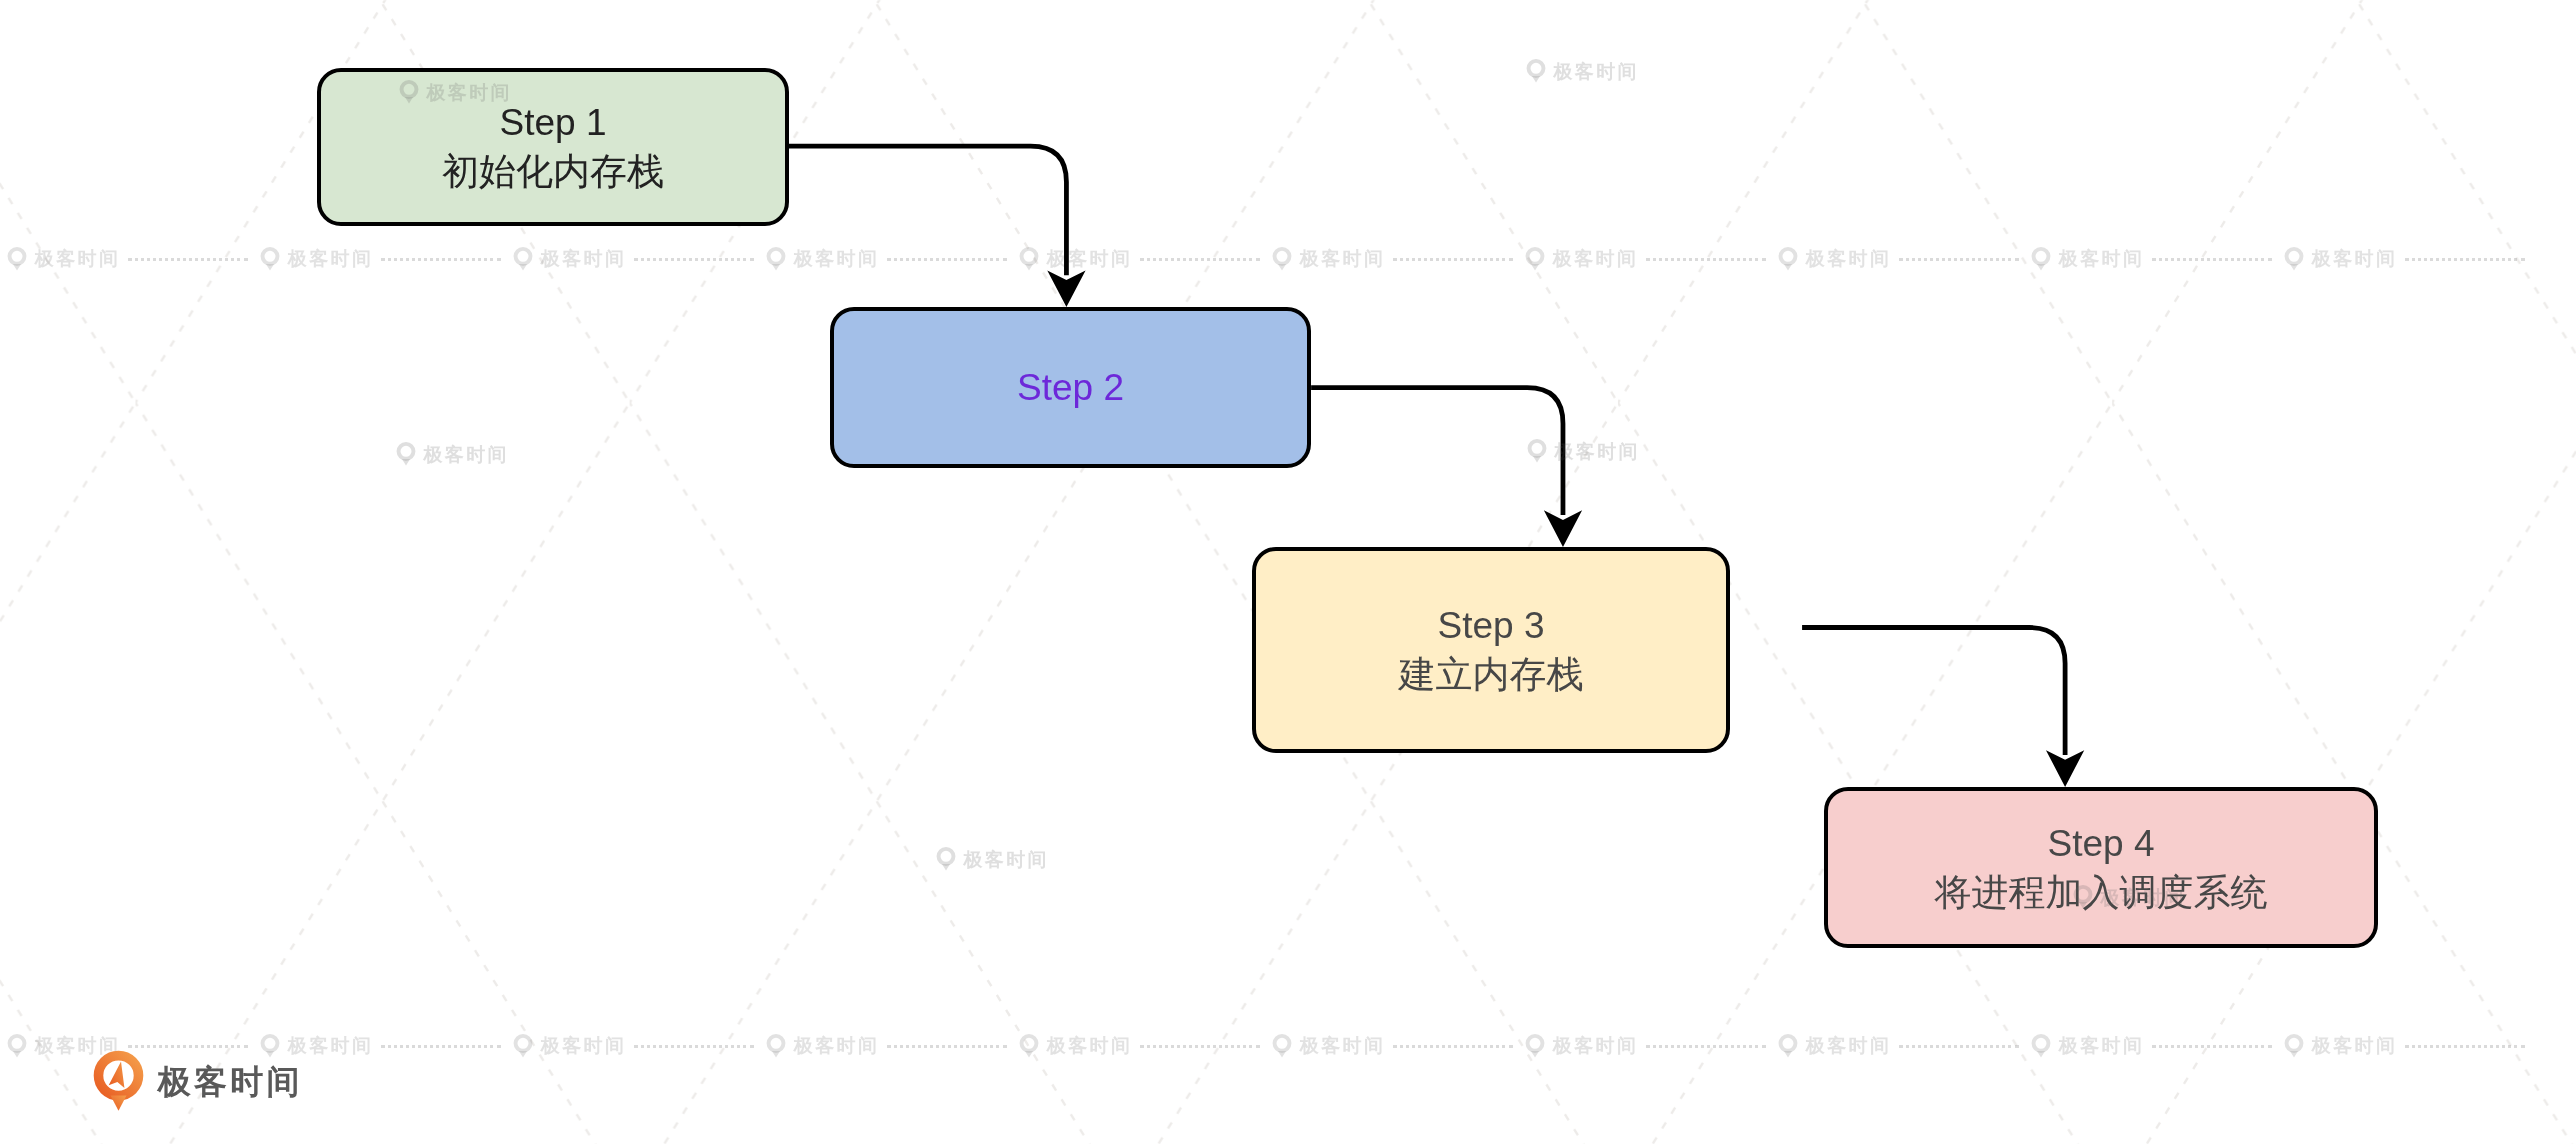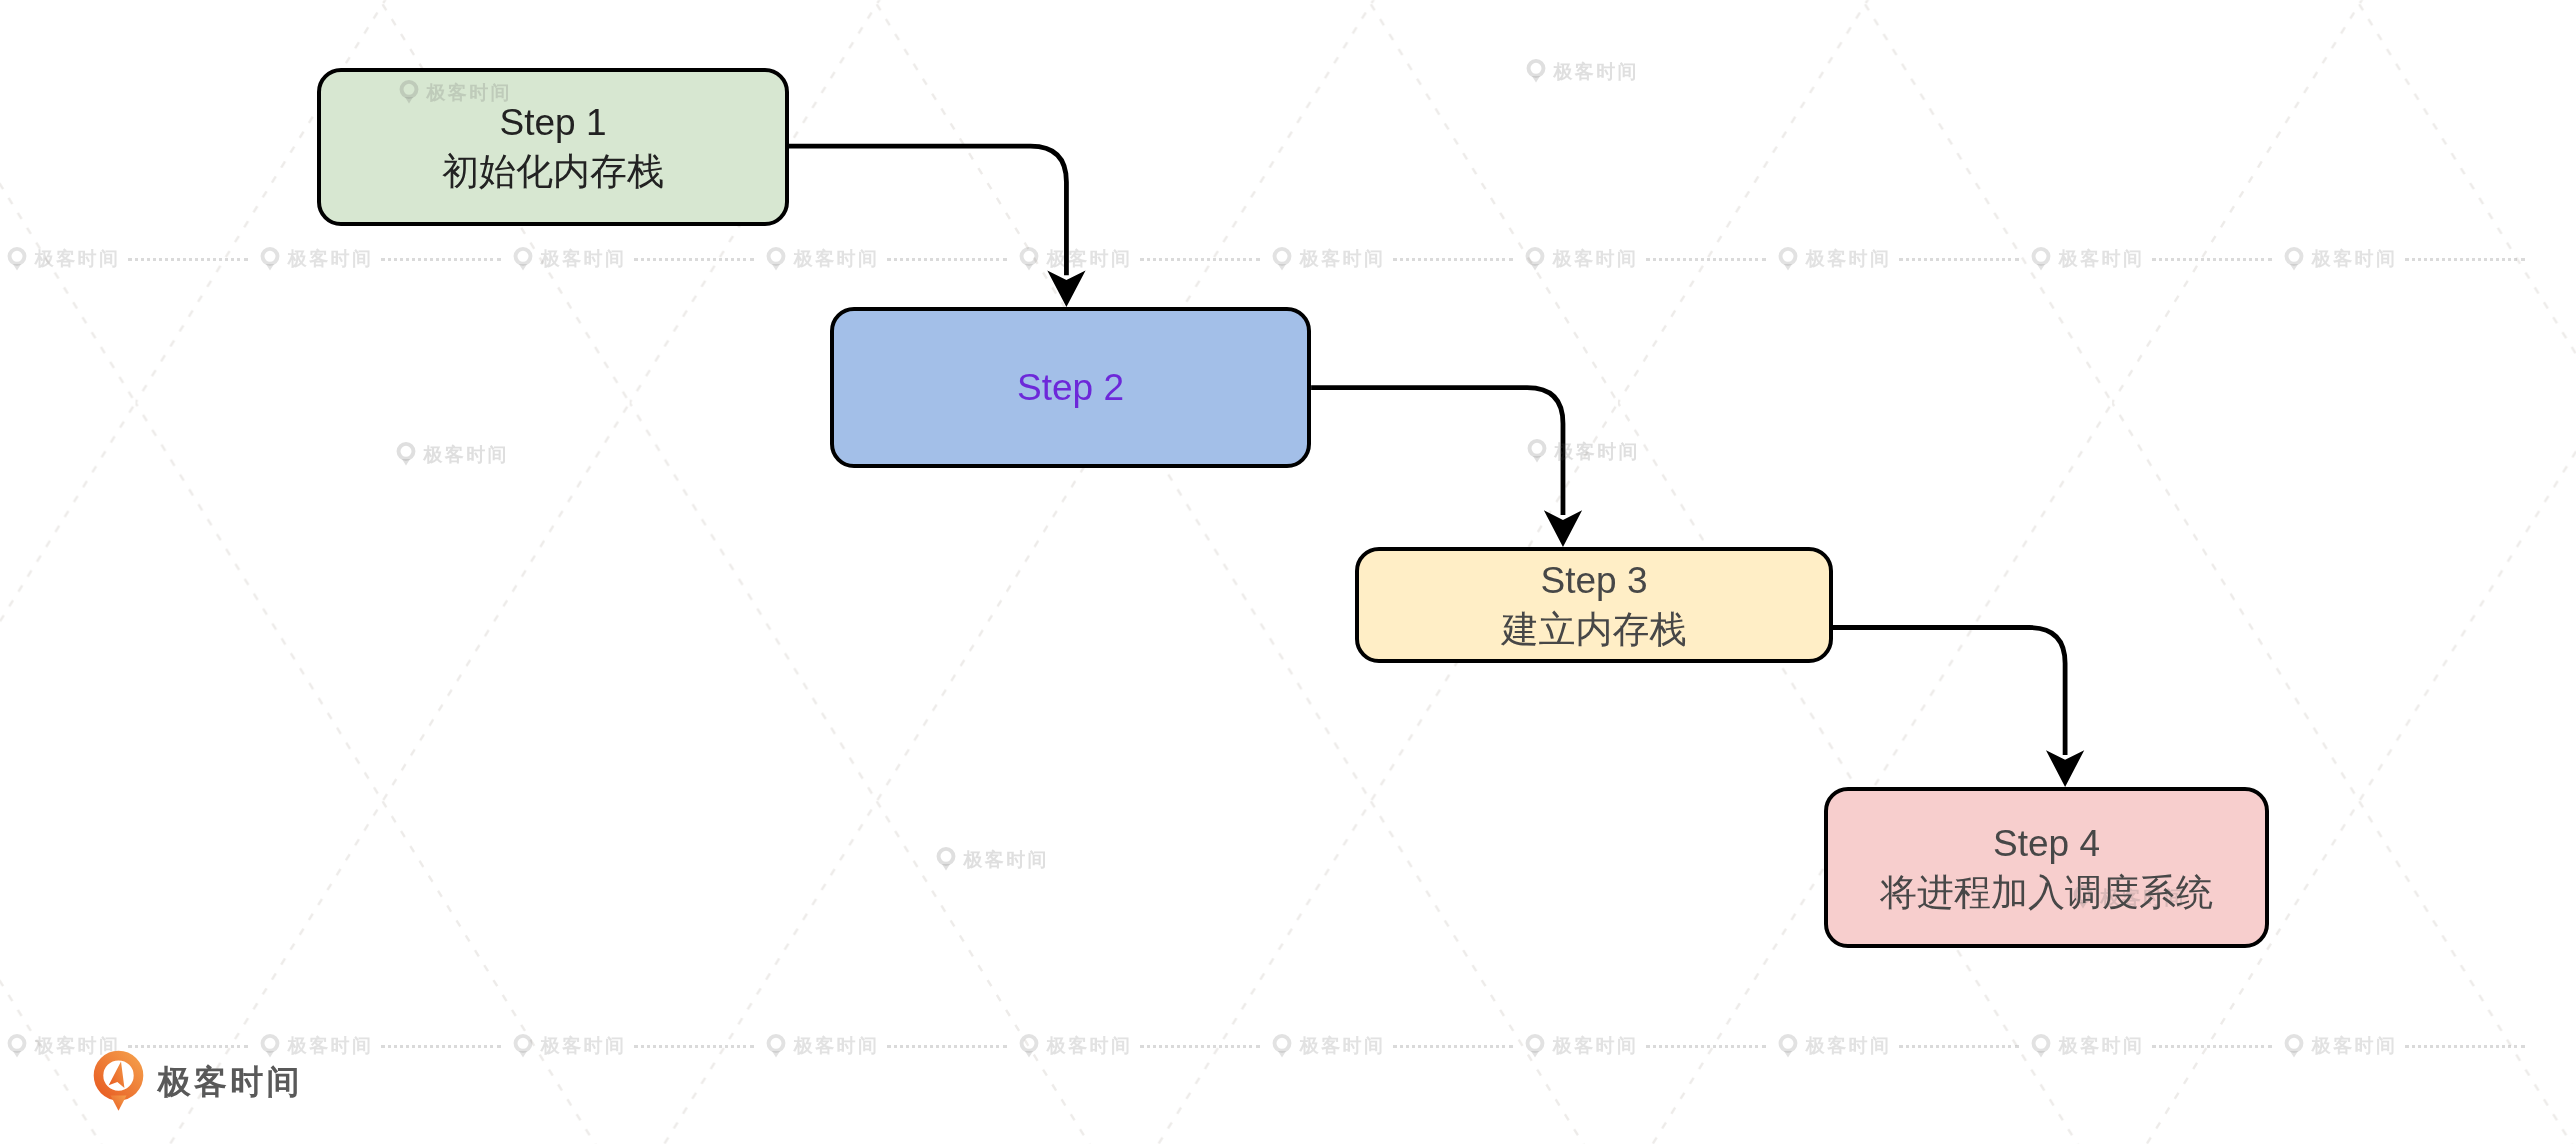--- a/index.html
+++ b/index.html
@@ -37,22 +37,22 @@
   
   .node{
     position:absolute;box-sizing:border-box;
     border:4.8px solid #000;border-radius:24px;
     display:flex;flex-direction:column;align-items:center;justify-content:center;
     text-align:center;z-index:4;
   }
   .node .line{font-size:37px;line-height:49px;white-space:nowrap;}
   .node1{left:317px;top:68px;width:472px;height:158px;}
   .node2{left:830px;top:307px;width:481px;height:161px;}
-  .node3{left:1355px;top:547px;width:478px;height:116px;}
-  .node4{left:1824px;top:787px;width:445px;height:161px;}
+  .node3{left:1252px;top:547px;width:478px;height:206px;}
+  .node4{left:1824px;top:787px;width:554px;height:161px;}
   
   .brand{
     position:absolute;left:92px;top:1050px;display:flex;align-items:center;
     z-index:6;
   }
   .brand-icon{width:53px;height:64px;flex:0 0 auto;}
   .brand-name{
     margin-left:12.8px;font-size:33px;font-weight:600;color:#595959;
     letter-spacing:3.2px;white-space:nowrap;
   }

